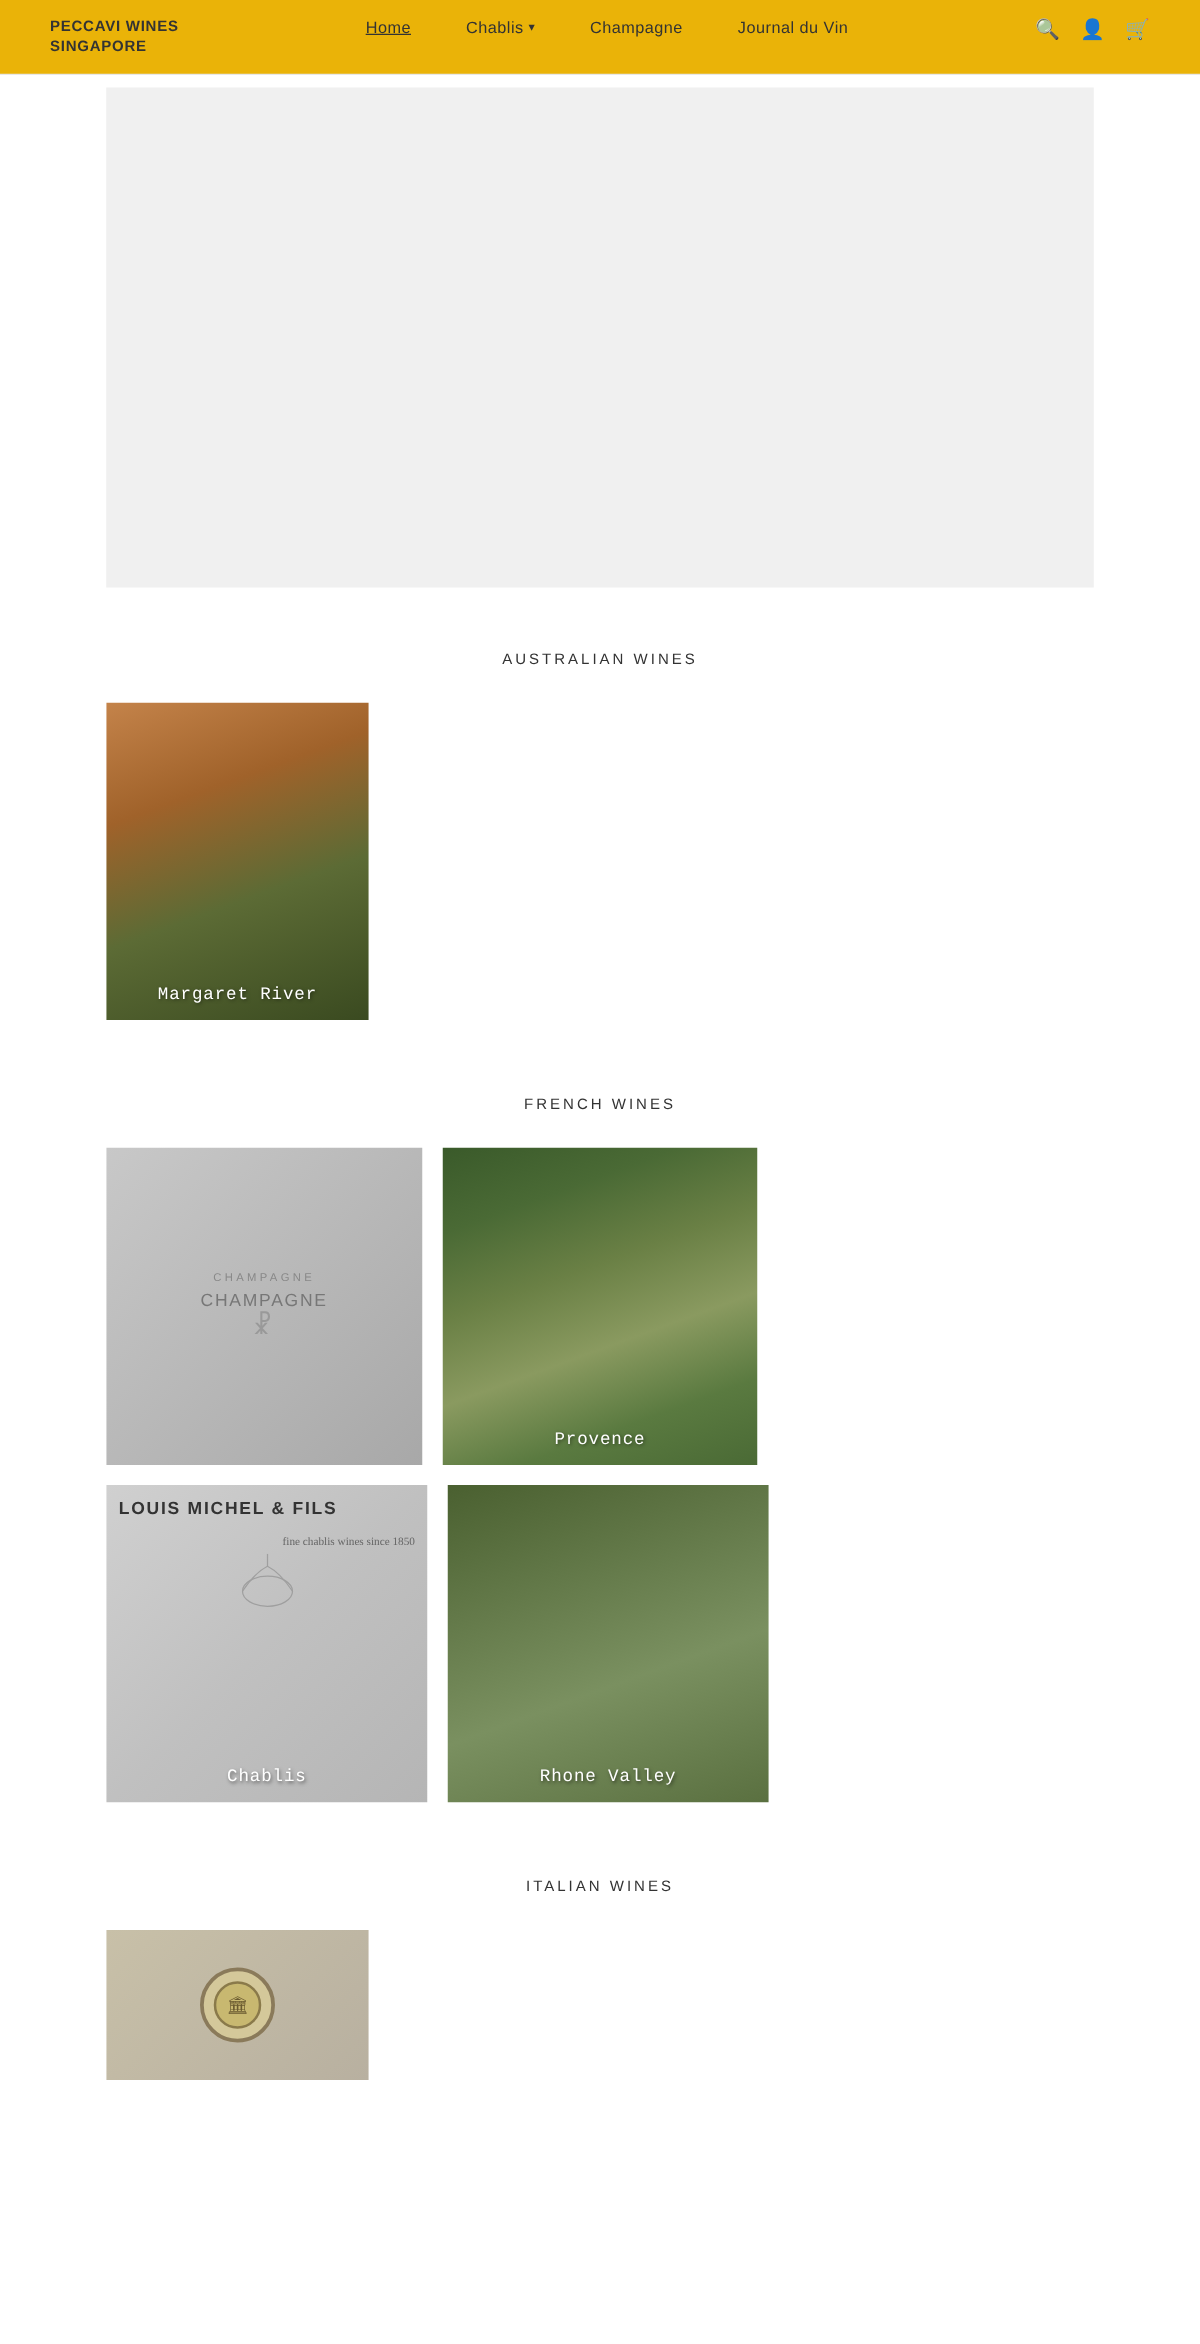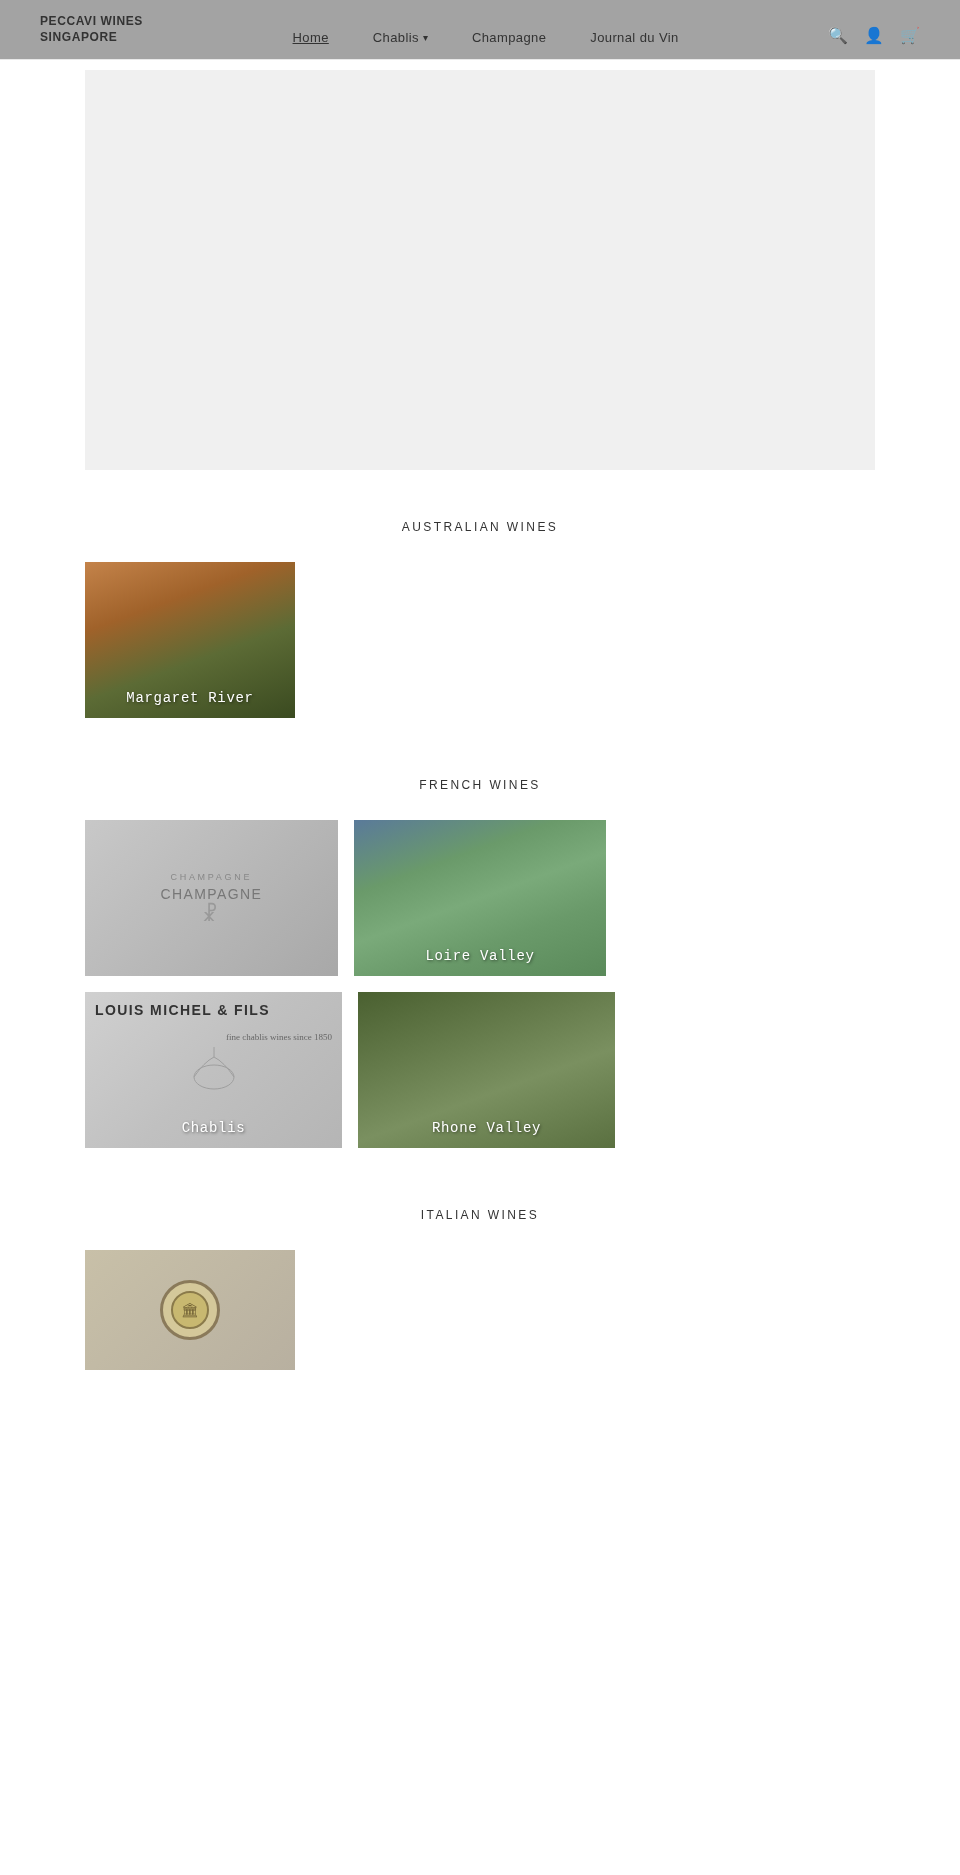--- a/index.html
+++ b/index.html
@@ -1,27 +1,27 @@
 <!DOCTYPE html>
 <html><head>
   <meta charset="utf-8">
   <style>
     * { margin: 0; padding: 0; box-sizing: border-box; }
     body { font-family: 'Helvetica Neue', Helvetica, Arial, sans-serif; background: #fff; color: #333; }
 
     
     header {
       display: flex;
-      align-items: flex-end;
+      align-items: flex-start;
       justify-content: space-between;
       padding: 14px 40px;
       border-bottom: 1px solid #e8e8e8;
       position: sticky;
       top: 0;
-      background: #a3a3a3;
+      background: #eab308;
       z-index: 100;
     }
     .brand {
       font-size: 12px;
       font-weight: 700;
       letter-spacing: 0.05em;
       text-transform: uppercase;
       line-height: 1.3;
     }
     nav {
@@ -90,21 +90,21 @@
     .grid-3 {
       grid-template-columns: repeat(3, 1fr);
     }
     .grid-2 {
       grid-template-columns: repeat(2, 1fr);
       max-width: 530px;
     }
 
     .wine-card {
       position: relative;
-      height: 156px;
+      height: 254px;
       overflow: hidden;
       cursor: pointer;
     }
     .wine-card-bg {
       width: 100%;
       height: 100%;
     }
     .wine-card-label {
       position: absolute;
       bottom: 0;
@@ -253,25 +253,25 @@
 
     <div class="wine-card">
       <div class="wine-card-bg champagne-bg"></div>
       <div class="champagne-text">
         <span style="font-size:9px;letter-spacing:0.3em;color:#888;">CHAMPAGNE</span>
         <span class="main-name">Champagne</span>
         <span class="swirl">☧</span>
       </div>
     </div>
 
-
-    <div class="wine-card">
-      <div class="wine-card-bg loire-bg"></div>
-      <div class="wine-card-label">Loire Valley</div>
-    </div>
+    <div class="wine-card">
+      <div class="wine-card-bg provence-bg"></div>
+      <div class="wine-card-label">Provence</div>
+    </div>
+
   </div>
 
   <div class="grid grid-2">
 
     <div class="wine-card">
       <div class="wine-card-bg chablis-bg"></div>
       <div class="chablis-label-top">LOUIS MICHEL &amp; FILS</div>
       <div style="position:absolute;top:40px;left:10px;right:10px;text-align:right;font-size:9px;color:#666;font-family:serif;">fine chablis wines since 1850</div>
       <div style="position:absolute;top:55px;left:10px;right:10px;text-align:center;">
         <svg width="80" height="50" viewBox="0 0 80 50" style="margin:auto;display:block;opacity:0.6;">

